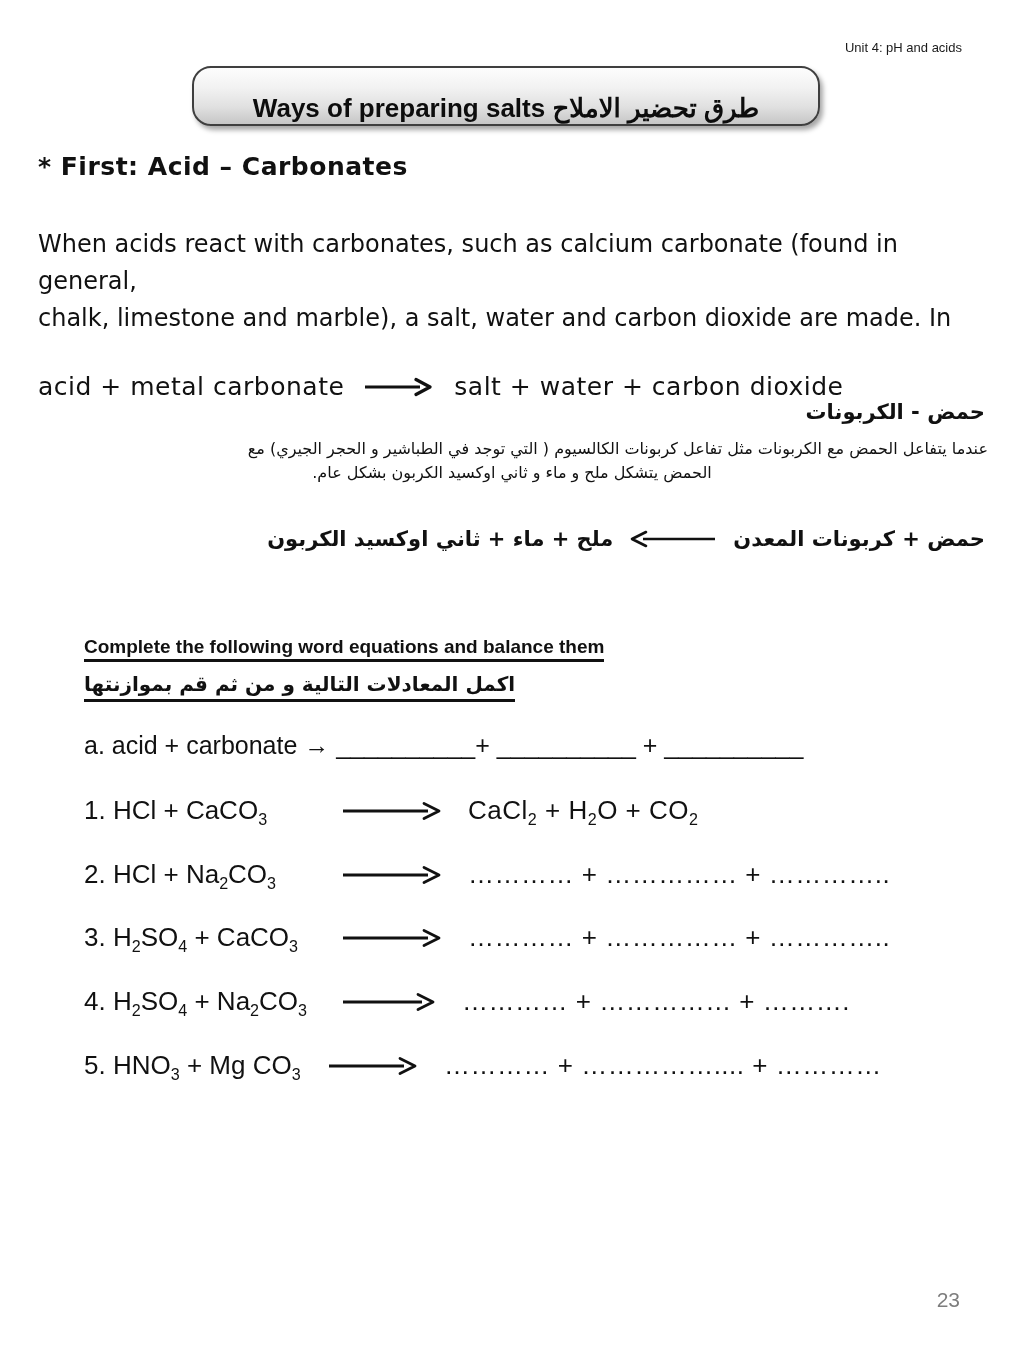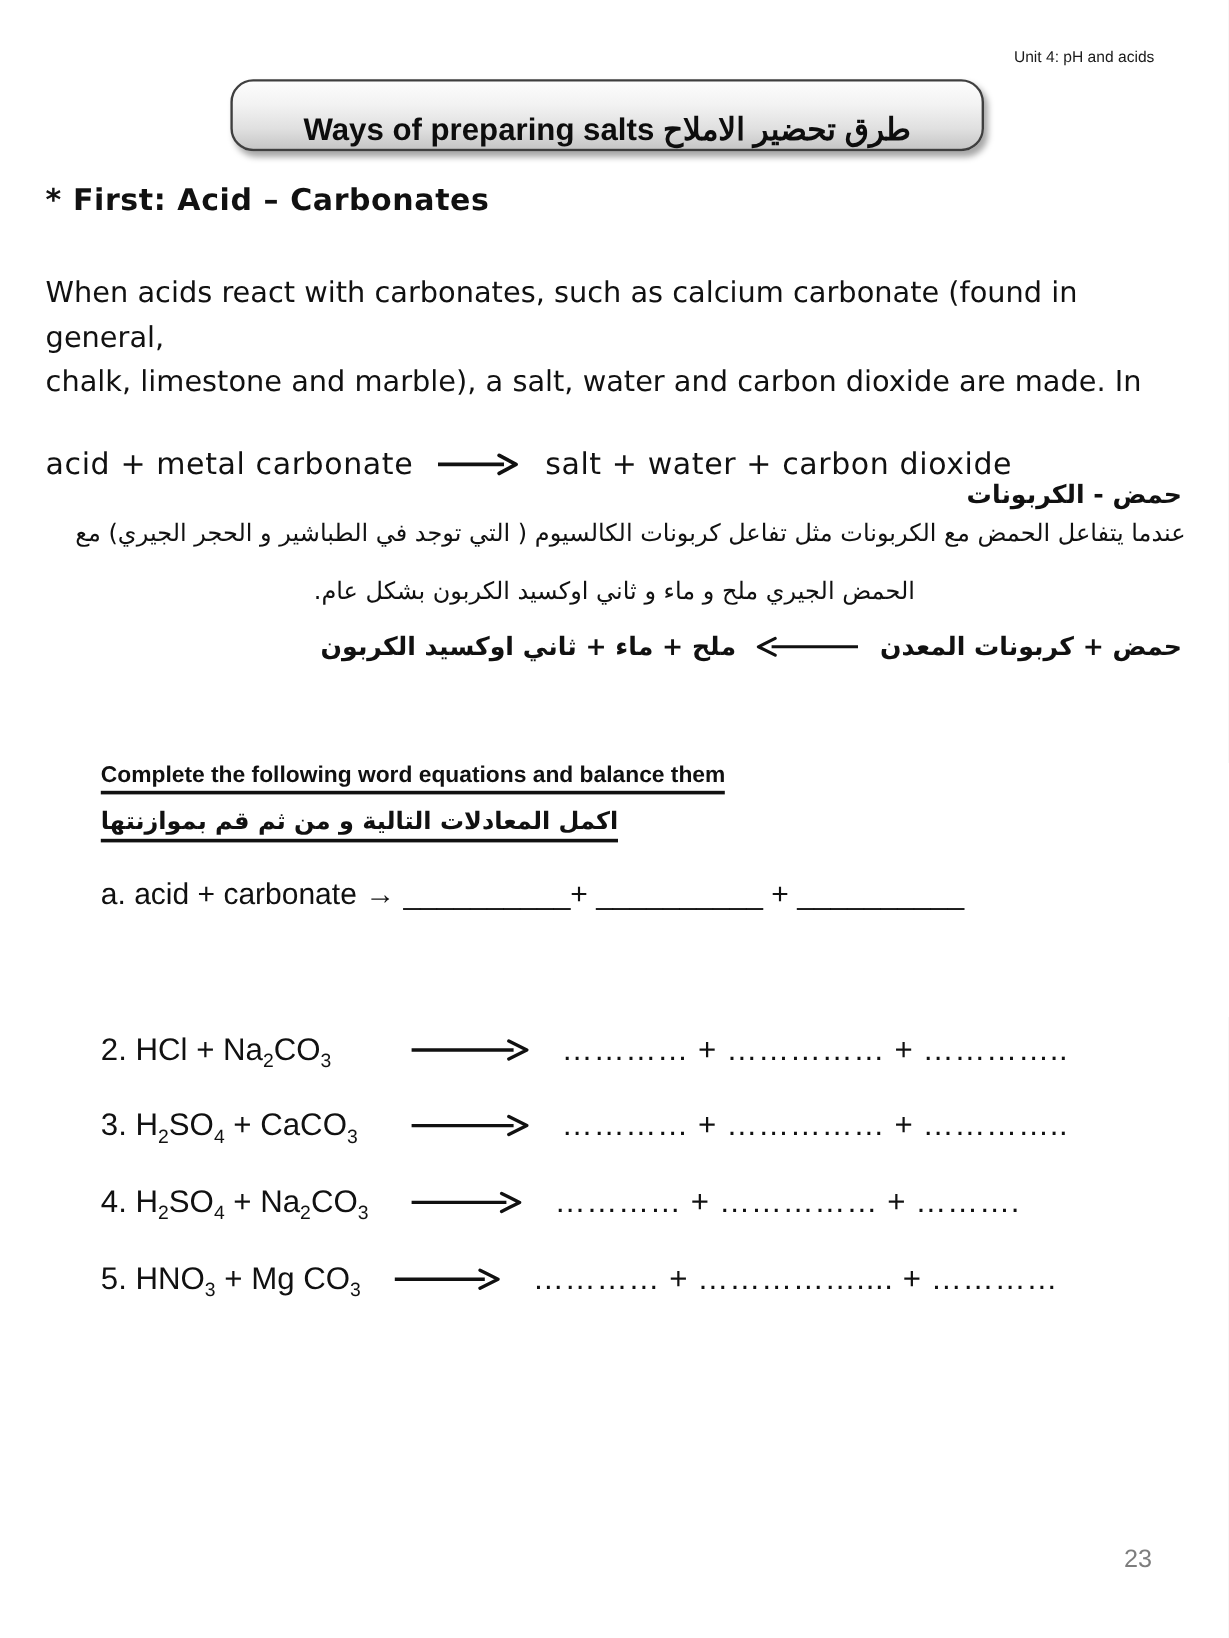--- a/index.html
+++ b/index.html
@@ -47,22 +47,22 @@
     font-size:25px; font-weight:normal; letter-spacing:0.5px;
     white-space:nowrap;
   }
   .word-eq .arrow { margin:0 22px 0 20px; }
   .ar { direction:rtl; font-family:"DejaVu Sans", sans-serif; }
   .ar-heading {
     position:absolute; right:39px; top:400px;
     font-size:21px; font-weight:bold;
   }
   .ar-intro {
-    position:absolute; left:36px; top:420px; width:952px;
-    font-size:20px; line-height:48px;
+    position:absolute; left:36px; top:437px; width:952px;
+    font-size:16px; line-height:24px;
   }
   .ar-intro .line1 { text-align:right; }
   .ar-intro .line2 { text-align:center; }
   .ar-eq {
     position:absolute; right:39px; top:527px;
     display:flex; flex-direction:row; direction:rtl;
     align-items:center; font-size:21px; font-weight:bold;
     white-space:nowrap;
   }
   .ar-eq .arrow { margin:0 16px; }
@@ -121,37 +121,45 @@
       <line x1="1" y1="10" x2="56" y2="10" stroke="#111" stroke-width="3.2"></line>
       <path d="M52 2.5 L66 10 L52 17.5" fill="none" stroke="#111" stroke-width="3.2" stroke-linecap="round" stroke-linejoin="round"></path>
     </svg>
     <span>salt + water + carbon dioxide</span>
   </div>
 
   <div class="ar-heading ar">حمض - الكربونات</div>
 
   <div class="ar-intro ar">
     <div class="line1">عندما يتفاعل الحمض مع الكربونات مثل تفاعل كربونات الكالسيوم ( التي توجد في الطباشير و الحجر الجيري) مع</div>
-    <div class="line2">الحمض الجيري ملح و ماء و ثاني اوكسيد الكربون بشكل عام.</div>
+    <div class="line2">الحمض يتشكل ملح و ماء و ثاني اوكسيد الكربون بشكل عام.</div>
   </div>
 
   <div class="ar-eq ar">
     <span>حمض + كربونات المعدن</span>
     <svg class="arrow" width="88" height="20" viewBox="0 0 88 20">
       <line x1="14" y1="10" x2="86" y2="10" stroke="#111" stroke-width="2.6"></line>
       <path d="M17 3 L3 10 L17 17" fill="none" stroke="#111" stroke-width="2.6" stroke-linecap="round" stroke-linejoin="round"></path>
     </svg>
     <span>ملح + ماء + ثاني اوكسيد الكربون</span>
   </div>
 
   <div class="ex-head-en">Complete the following word equations and balance them</div>
   <div class="ex-head-ar ar">اكمل المعادلات التالية و من ثم قم بموازنتها</div>
 
   <div class="item-a">a. acid + carbonate → __________+ __________ + __________</div>
 
+  <div class="eq-row" style="top:795px">
+    <span class="eq-lhs"><span>1.</span> <span>HCl  +  CaCO<sub>3</sub></span></span>
+    <svg class="arrow" width="100" height="20" viewBox="0 0 100 20">
+      <line x1="1" y1="10" x2="86" y2="10" stroke="#111" stroke-width="2.8"></line>
+      <path d="M82 2.5 L97 10 L82 17.5" fill="none" stroke="#111" stroke-width="2.8" stroke-linecap="round" stroke-linejoin="round"></path>
+    </svg>
+    <span class="eq-rhs">CaCl<sub>2</sub>  +  H<sub>2</sub>O  +  CO<sub>2</sub></span>
+  </div>
 
   <div class="eq-row" style="top:859px">
     <span class="eq-lhs"><span>2.</span> <span>HCl +   Na<sub>2</sub>CO<sub>3</sub></span></span>
     <svg class="arrow" width="100" height="20" viewBox="0 0 100 20">
       <line x1="1" y1="10" x2="86" y2="10" stroke="#111" stroke-width="2.8"></line>
       <path d="M82 2.5 L97 10 L82 17.5" fill="none" stroke="#111" stroke-width="2.8" stroke-linecap="round" stroke-linejoin="round"></path>
     </svg>
     <span class="eq-rhs">…………  +  …………… + …………..</span>
   </div>
 

